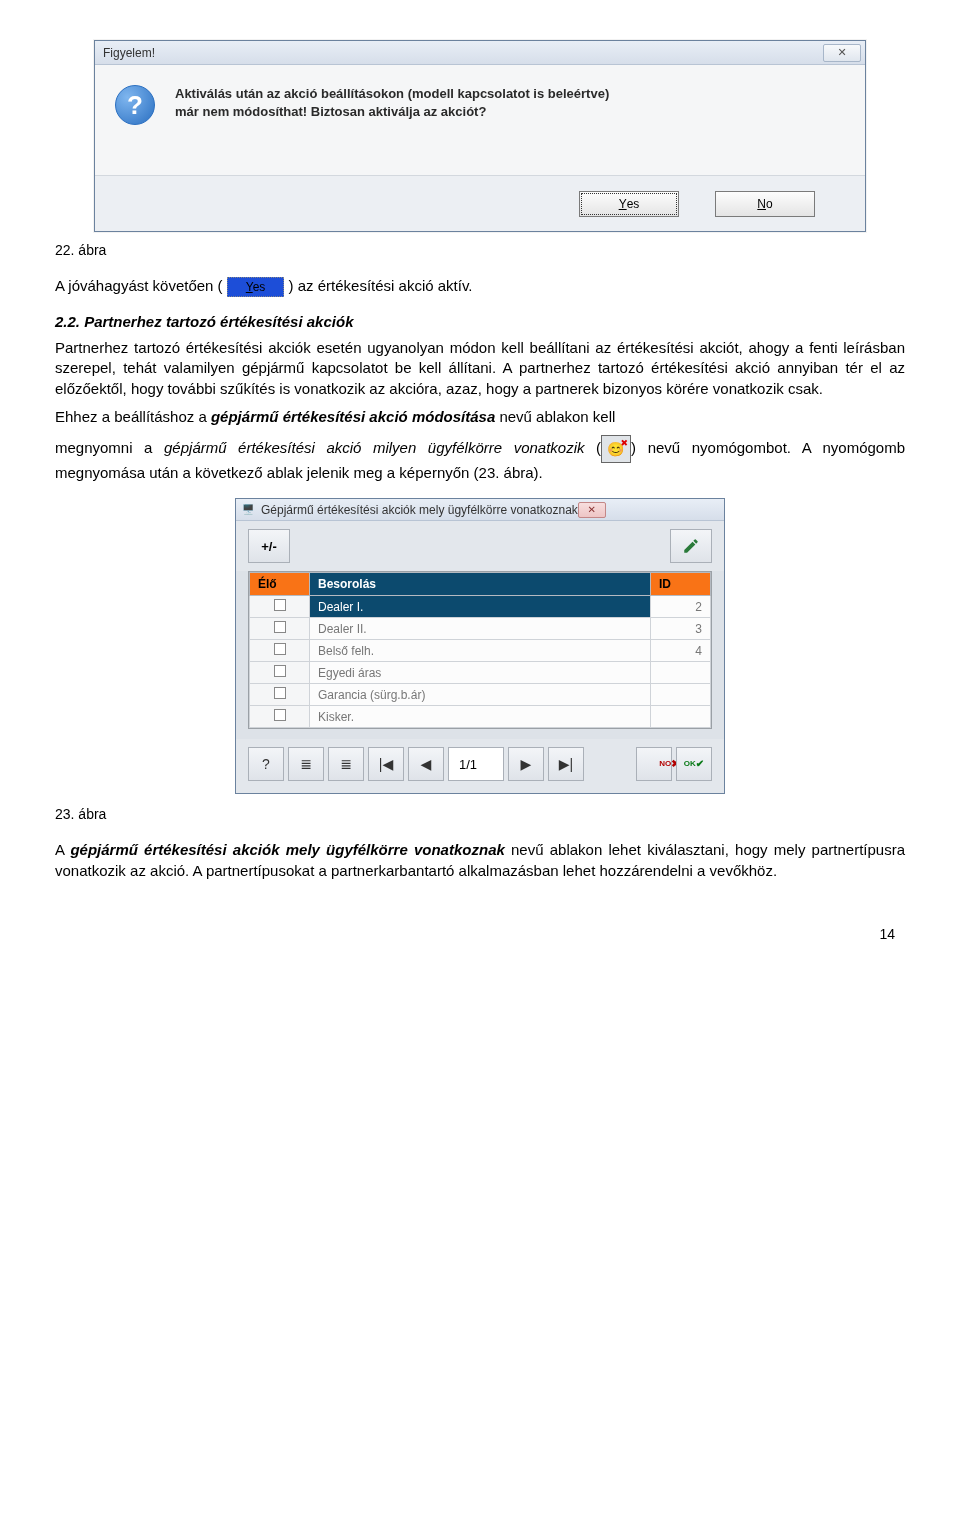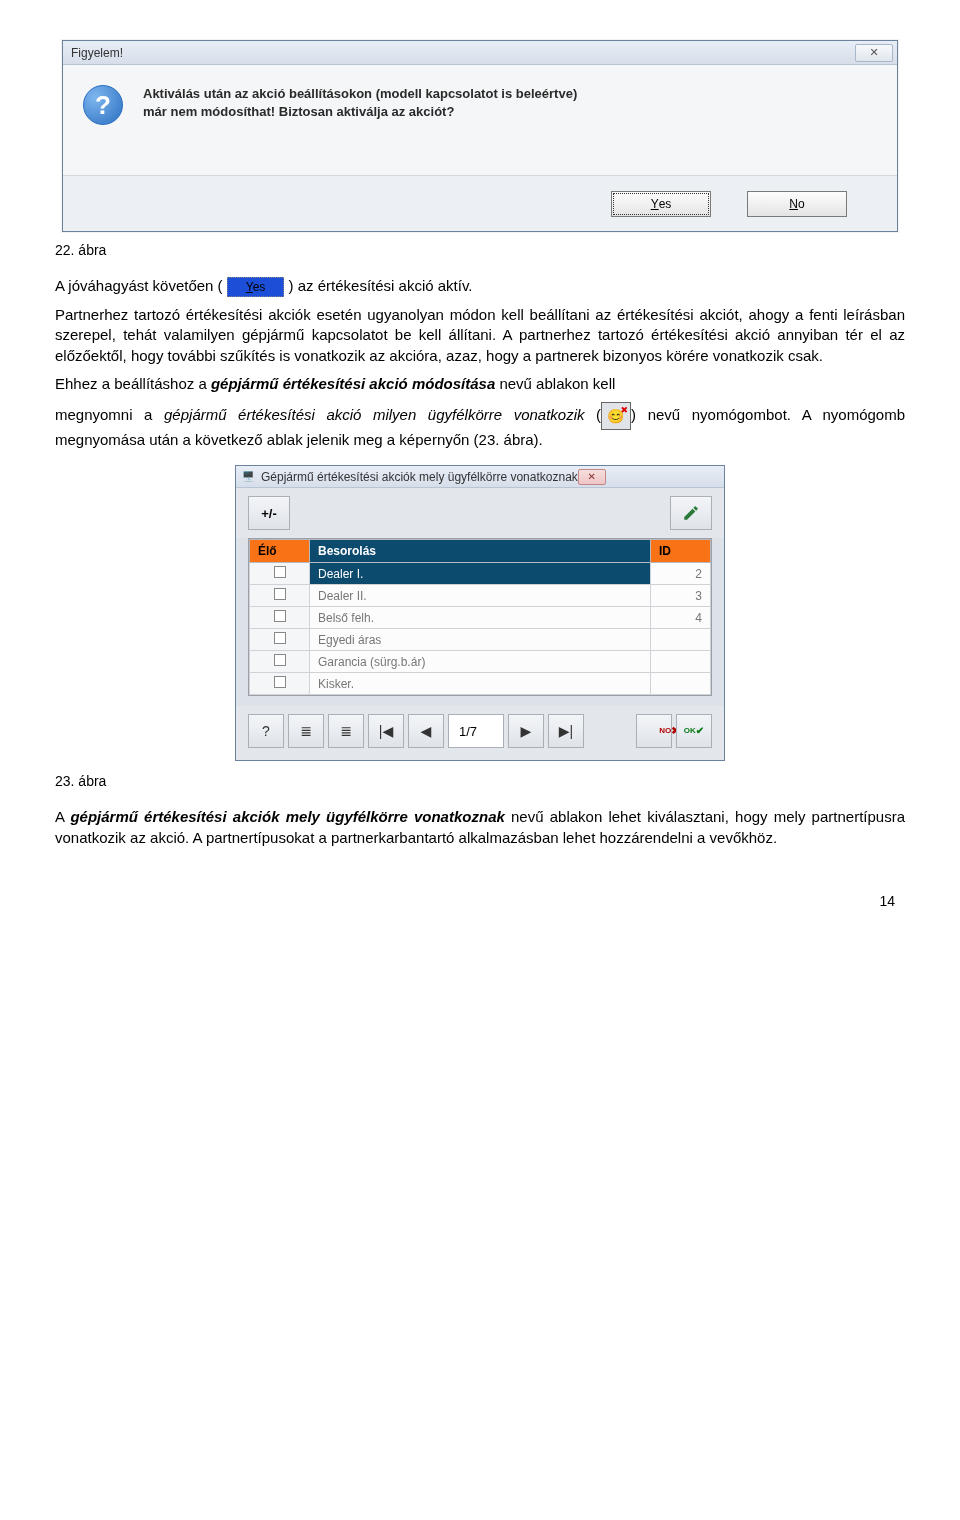--- a/index.html
+++ b/index.html
@@ -8,21 +8,21 @@
     padding: 0;
     font-family: Arial, sans-serif;
     background: #fff;
     width: 960px;
   }
   .page { padding: 40px 55px 20px 55px; }
 
   
   .dialog1 {
     margin: 0 auto 9px auto;
-    width: 836px;
+    width: 772px;
     border: 1px solid #6b829e;
     background: linear-gradient(#f5f8fb, #eef3f8);
     box-shadow: 0 0 0 1px rgba(0,0,0,0.05);
   }
   .titlebar {
     height: 24px;
     background: linear-gradient(#e8eef6, #d6deea);
     border-bottom: 1px solid #b8c4d4;
     display: flex;
     align-items: center;
@@ -247,20 +247,21 @@
   </div>
 
   <div class="fig-caption">22. ábra</div>
 
   <p class="para">
     <span>A jóváhagyást követően (</span>
     <span class="inline-btn"><span style="text-decoration:underline">Y</span>es</span>
     <span>) az értékesítési akció aktív.</span>
   </p>
 
+  <p class="heading-it">2.2. Partnerhez tartozó értékesítési akciók</p>
 
   <p class="para">Partnerhez tartozó értékesítési akciók esetén ugyanolyan módon kell beállítani az értékesítési akciót, ahogy a fenti leírásban szerepel, tehát valamilyen gépjármű kapcsolatot be kell állítani. A partnerhez tartozó értékesítési akció annyiban tér el az előzőektől, hogy további szűkítés is vonatkozik az akcióra, azaz, hogy a partnerek bizonyos körére vonatkozik csak.</p>
 
   <p class="para">
     <span>Ehhez a beállításhoz a </span>
     <span class="bold-it">gépjármű értékesítési akció módosítása</span>
     <span> nevű ablakon kell</span>
   </p>
 
   <p class="para">
@@ -328,21 +329,21 @@
           </tbody>
       </table>
     </div>
 
     <div class="nav-row">
       <div class="nav-btn">?</div>
       <div class="nav-btn">≣</div>
       <div class="nav-btn">≣</div>
       <div class="nav-btn">|◀</div>
       <div class="nav-btn">◀</div>
-      <div class="nav-counter">1/7</div>
+      <div class="nav-counter">1/1</div>
       <div class="nav-btn">▶</div>
       <div class="nav-btn">▶|</div>
       <div class="nav-spacer"></div>
       <div class="nav-btn no"><span class="top">NO</span>✖</div>
       <div class="nav-btn ok"><span class="top">OK</span>✔</div>
     </div>
   </div>
 
   <div class="fig-caption">23. ábra</div>
 

